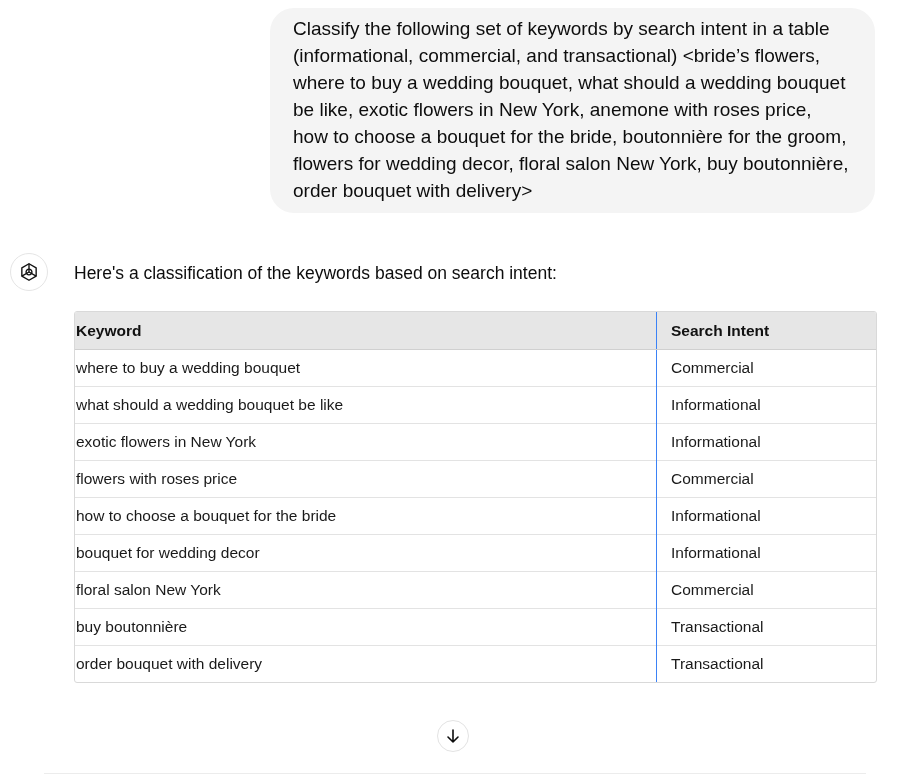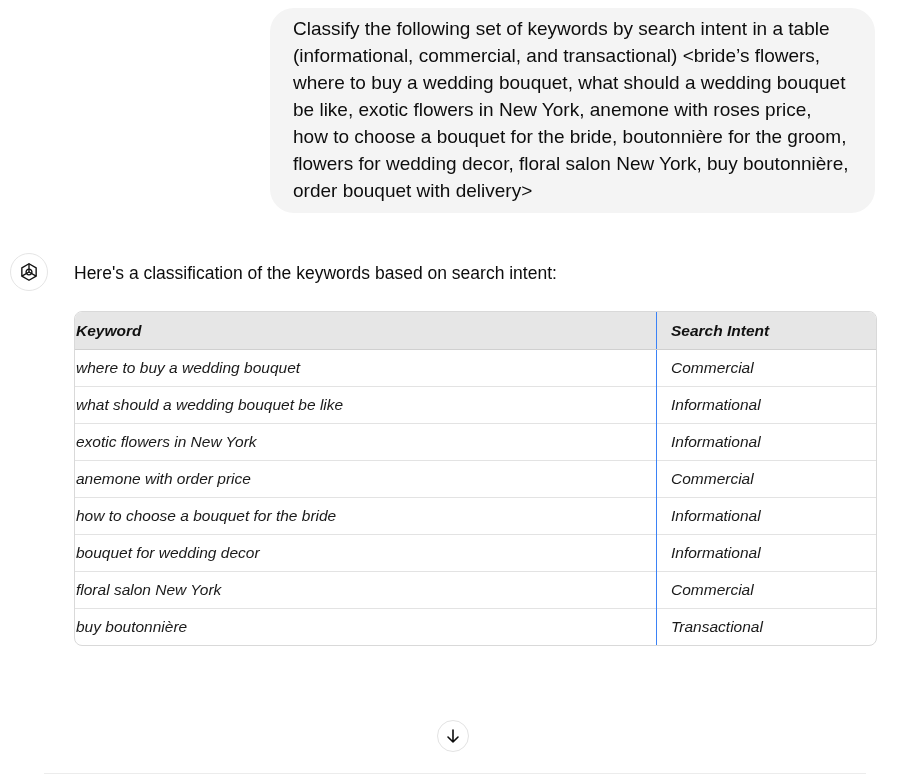--- a/index.html
+++ b/index.html
@@ -4,21 +4,21 @@
 <style>
   html, body { margin:0; padding:0; }
   body { width:902px; height:776px; background:#ffffff; position:relative; overflow:hidden;
          font-family:"Liberation Sans", sans-serif; color:#0d0d0d; }
   .user-bubble { position:absolute; left:270px; top:8px; width:605px; height:205px; box-sizing:border-box;
                  background:#f4f4f4; border-radius:24px; padding:7px 24px 0 23px;
                  font-size:19px; line-height:27px; color:#0d0d0d; }
   .avatar { position:absolute; left:10px; top:253px; width:38px; height:38px; border-radius:50%;
             border:1px solid #e5e5e5; box-sizing:border-box; display:flex; align-items:center; justify-content:center; background:#fff; }
   .intro { position:absolute; left:74px; top:260px; font-size:17.5px; line-height:26px; color:#0d0d0d; }
-  .table-wrap { position:absolute; left:74px; top:311px; width:801px; border:1px solid #d9d9d9; border-radius:8px; overflow:hidden;font-style:italic; }
+  .table-wrap { position:absolute; left:74px; top:311px; width:801px; border:1px solid #d9d9d9; border-radius:3px; overflow:hidden; }
   table { border-collapse:collapse; width:100%; font-size:15.5px; }
   th { background:#e6e6e6; font-weight:bold; text-align:left; height:37px; padding:0 0 0 1px; border-bottom:1px solid #d0d0d0; color:#111; }
   td { height:36px; padding:0 0 0 1px; border-top:1px solid #e3e3e3; color:#1a1a1a; }
   tr:first-child td { border-top:none; }
   th.c2, td.c2 { width:205px; padding-left:14px; border-left:1px solid #3b82f6; }
   .scroll-btn { position:absolute; left:437px; top:720px; width:32px; height:32px; border-radius:50%;
                 border:1px solid #e3e3e3; background:#fff; box-sizing:border-box; display:flex; align-items:center; justify-content:center; }
   .bottom-line { position:absolute; left:44px; right:36px; top:773px; height:1px; background:#ececec; }
 </style>
 </head>
@@ -55,39 +55,43 @@
         </tr>
       <tr>
           <td>what should a wedding bouquet be like</td>
           <td class="c2">Informational</td>
         </tr>
       <tr>
           <td>exotic flowers in New York</td>
           <td class="c2">Informational</td>
         </tr>
       <tr>
-          <td>anemone with order price</td>
+          <td>flowers with roses price</td>
           <td class="c2">Commercial</td>
         </tr>
       <tr>
           <td>how to choose a bouquet for the bride</td>
           <td class="c2">Informational</td>
         </tr>
       <tr>
           <td>bouquet for wedding decor</td>
           <td class="c2">Informational</td>
         </tr>
       <tr>
           <td>floral salon New York</td>
           <td class="c2">Commercial</td>
         </tr>
       <tr>
           <td>buy boutonnière</td>
           <td class="c2">Transactional</td>
         </tr>
+      <tr>
+          <td>order bouquet with delivery</td>
+          <td class="c2">Transactional</td>
+        </tr>
     </tbody>
   </table>
 </div>
 
 <div class="scroll-btn">
   <svg width="16" height="16" viewBox="0 0 16 16" fill="none" stroke="#0d0d0d" stroke-width="1.6" stroke-linecap="round" stroke-linejoin="round">
     <path d="M8 2 L8 14 M3 9 L8 14 L13 9"></path>
   </svg>
 </div>
 

